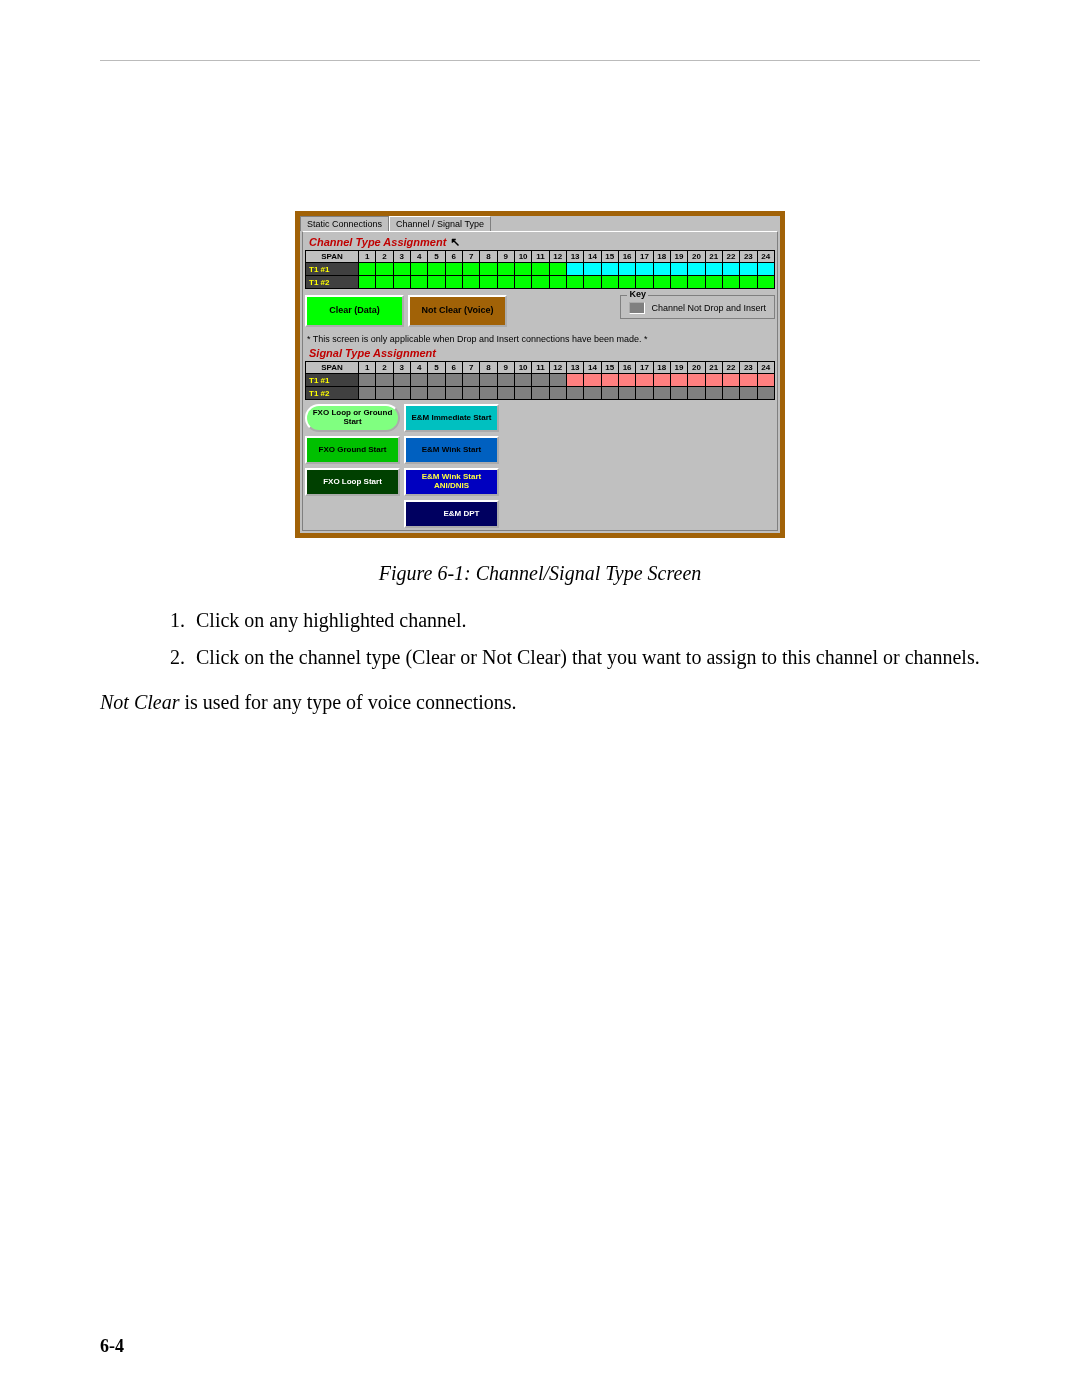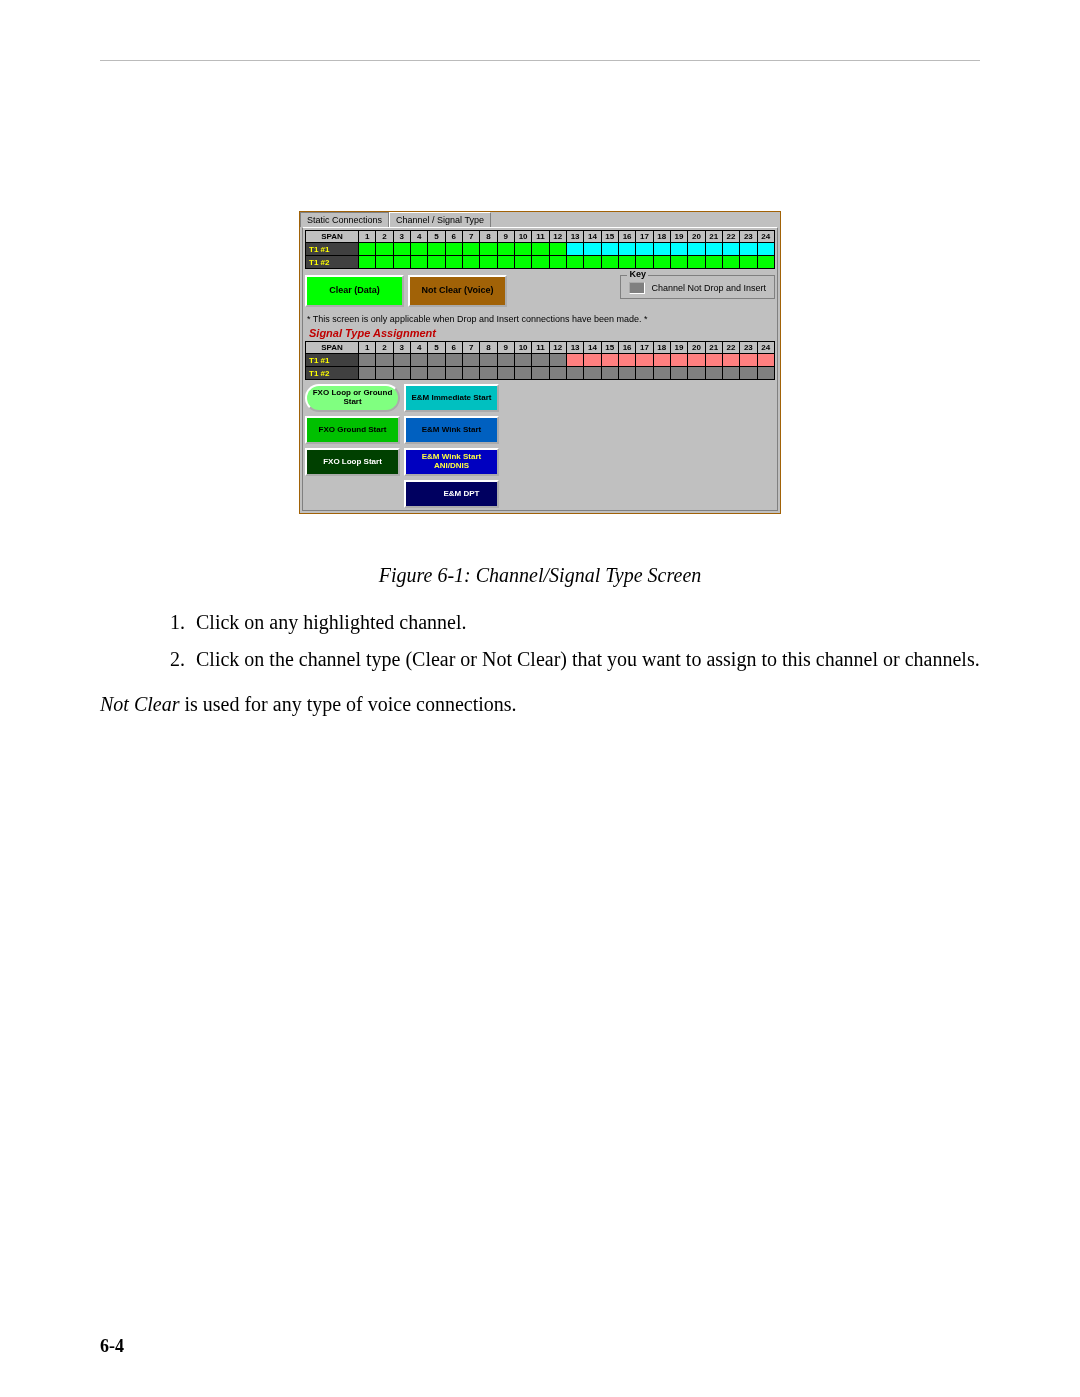--- a/index.html
+++ b/index.html
@@ -20,21 +20,21 @@
     border-top: 1px solid #bbb;
     margin-bottom: 150px;
   }
   
   .shot {
     width: 480px;
     margin: 0 auto;
     font-family: Arial, Helvetica, sans-serif;
     font-size: 9px;
     background: #c0c0c0;
-    border: 1px solid #a16207;
+    border: 5px solid #a16207;
     position: relative;
   }
   .tabs {
     display: flex;
     background: #c0c0c0;
   }
   .tab {
     padding: 2px 6px;
     border: 1px solid #808080;
     border-bottom: none;
@@ -181,21 +181,21 @@
     height: 16px;
     margin-top: 4px;
     width: 194px;
   }
 
   
   .caption {
     text-align: center;
     font-style: italic;
     font-size: 20px;
-    margin-top: 50px;
+    margin-top: 24px;
     margin-bottom: 22px;
   }
   ol.steps {
     font-size: 20px;
     margin: 0 0 18px 0;
     padding: 0 0 0 90px;
   }
   ol.steps > li {
     margin-bottom: 10px;
     padding-left: 6px;
@@ -224,20 +224,24 @@
 <div class="page">
   <div class="top-rule"></div>
 
   <div class="shot">
     <div class="tabs">
       <div class="tab">Static Connections</div>
       <div class="tab active">Channel / Signal Type</div>
     </div>
     <div class="panel">
 
+      <div class="section-title">
+        <span>Channel Type Assignment</span>
+        <span class="cursor-arrow">↖</span>
+      </div>
 
       <table class="grid">
         <thead>
           <tr>
             <th class="span-head">SPAN</th>
           <th>1</th>
               <th>2</th>
               <th>3</th>
               <th>4</th>
               <th>5</th>

